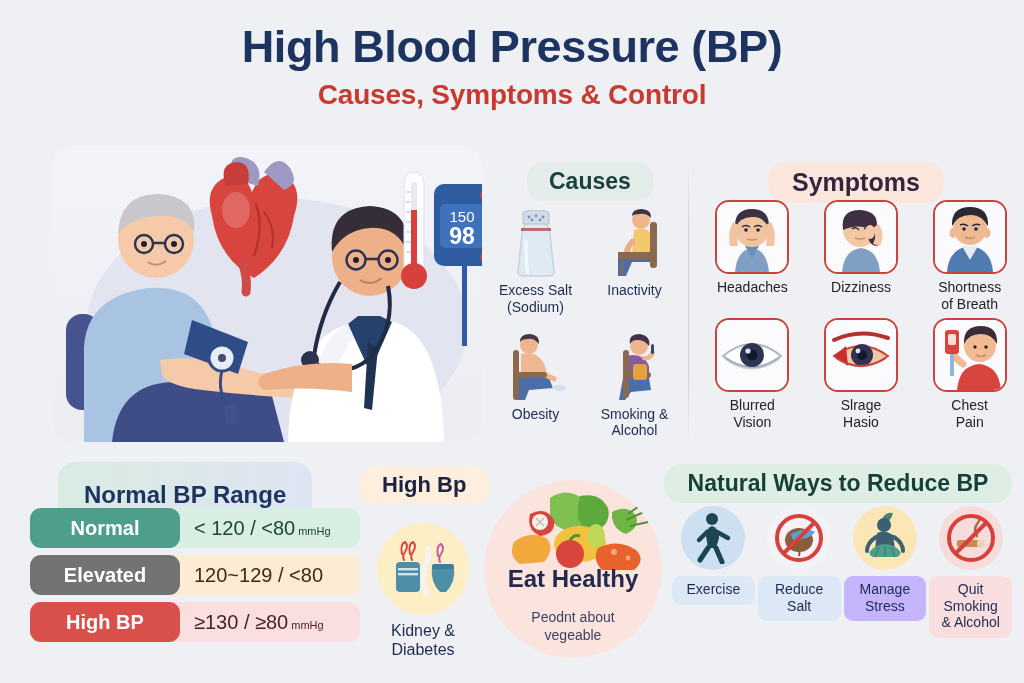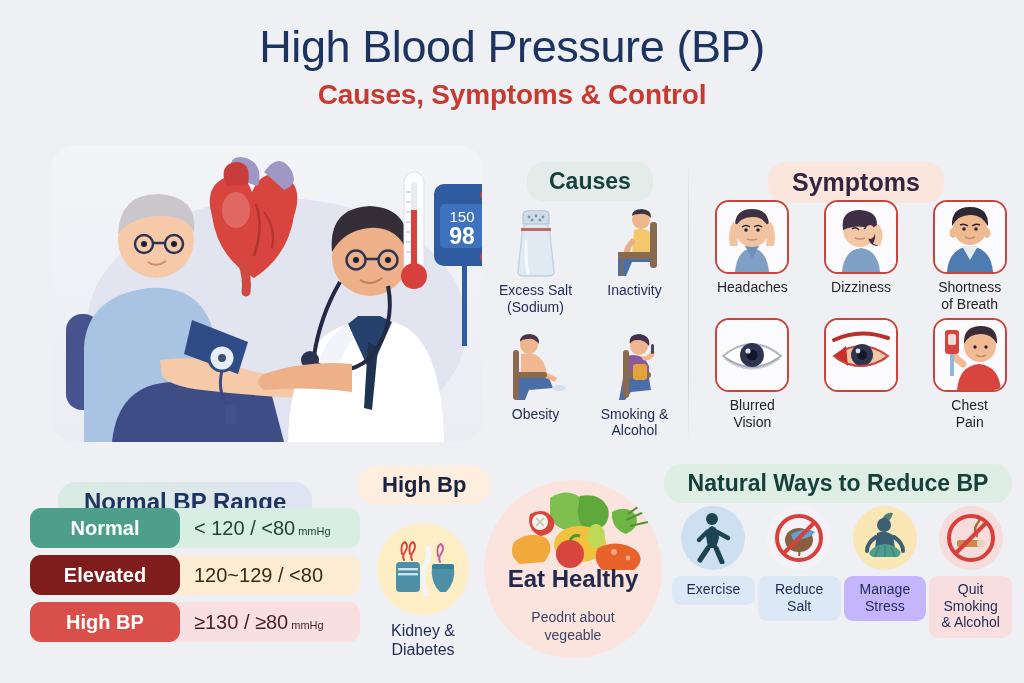--- a/index.html
+++ b/index.html
@@ -8,21 +8,21 @@
     font-family: "Liberation Sans", sans-serif;
     background: #eff0f4;
     position: relative;
     overflow: hidden;
   }
   .page { position: relative; width: 1024px; height: 683px; }
 
   
   .title-block { position: absolute; top: 22px; left: 0; width: 1024px; text-align: center; }
   .main-title {
-    font-size: 45px; font-weight: normal; color: #1d3461;
+    font-size: 45px; font-weight: bold; color: #1d3461;
     letter-spacing: -0.4px; line-height: 1.12;
   }
   .sub-title {
     font-size: 28px; font-weight: bold; color: #c8392f;
     margin-top: 7px; letter-spacing: -0.2px;
   }
 
   
   .hero {
     position: absolute; left: 52px; top: 146px; width: 430px; height: 296px;
@@ -41,23 +41,23 @@
     padding: 6px 22px; font-size: 23px;
     background: #e4ecea; color: #18413c; border-radius: 16px;
   }
   .pill-symptoms {
     position: absolute; left: 768px; top: 162px;
     padding: 6px 24px; font-size: 25px;
     background: #fbe6de; color: #34243f; border-radius: 18px;
   }
   .pill-bprange {
     position: absolute; left: 58px; top: 462px;
-    padding: 6px 26px; font-size: 24px;
+    padding: 19px 26px; font-size: 24px;
     background: linear-gradient(90deg,#d9ebe2 0%, #dfe4f3 100%);
-    color: #1d3461; border-radius: 18px; margin-top: 20px;
+    color: #1d3461; border-radius: 18px;
   }
   .pill-highbp {
     position: absolute; left: 358px; top: 466px;
     padding: 6px 24px; font-size: 22px;
     background: #fdeedd; color: #1b2340; border-radius: 18px;
   }
   .pill-natural {
     position: absolute; left: 664px; top: 464px; width: 348px;
     padding: 6px 0; font-size: 23px;
     background: #dfeee5; color: #16403a; border-radius: 18px;
@@ -110,21 +110,21 @@
     color: #ffffff; font-size: 20px; font-weight: bold; z-index: 2;
   }
   .bp-val {
     position: relative; z-index: 2; flex: 1; padding-left: 14px;
     font-size: 20px; color: #1b3a2d;
   }
   .bp-unit { font-size: 11px; margin-left: 3px; }
   .r-normal .bp-cat { background: #4d9f8b; }
   .r-normal .bp-row-bg { background: #d9eee2; }
   .r-normal .bp-val { color: #1e4733; }
-  .r-elev .bp-cat { background: #7f1d1d; }
+  .r-elev .bp-cat { background: #737373; }
   .r-elev .bp-row-bg { background: #fcecd4; }
   .r-elev .bp-val { color: #3a2c14; }
   .r-high .bp-cat { background: #d9504a; }
   .r-high .bp-row-bg { background: #fadfe0; }
   .r-high .bp-val { color: #4a1e20; }
 
   
   .kidney-block { position: absolute; left: 368px; top: 523px; width: 110px; text-align:center; }
   .kidney-circle {
     width: 92px; height: 92px; border-radius: 50%; background: #fdeec6;
@@ -435,20 +435,24 @@
         <svg width="70" height="70" viewBox="0 0 70 70">
           <rect width="70" height="70" fill="#fbfbfd"></rect>
           <path d="M8 20 Q34 8 62 18" stroke="#b8302c" stroke-width="4" fill="none" stroke-linecap="round"></path>
           <path d="M8 36 Q35 16 62 36 Q35 56 8 36Z" fill="#f1c6a6" stroke="#c9453c" stroke-width="2"></path>
           <path d="M8 36 L20 26 L22 46Z" fill="#c9302c"></path>
           <circle cx="36" cy="35" r="11" fill="#2f3550"></circle>
           <circle cx="36" cy="35" r="5" fill="#14182c"></circle>
           <circle cx="32" cy="31" r="2.4" fill="#ffffff" opacity="0.85"></circle>
           <path d="M10 38 Q34 54 60 38" stroke="#c9453c" stroke-width="2" fill="none"></path>
         </svg>
+      </div>
+      <div class="sym-label">
+        <span>Slrage</span><br>
+        <span>Hasio</span>
       </div>
     </div>
 
     <div class="sym-cell">
       <div class="sym-card">
         <svg width="70" height="70" viewBox="0 0 70 70">
           <rect width="70" height="70" fill="#fbfbfd"></rect>
           <path d="M22 70 Q24 46 44 44 Q64 46 66 70Z" fill="#d8453f"></path>
           <circle cx="45" cy="26" r="16" fill="#f0bb93"></circle>
           <path d="M29 24 Q28 6 46 6 Q63 6 62 24 Q56 13 45 14 Q34 14 29 24Z" fill="#3a2c38"></path>

